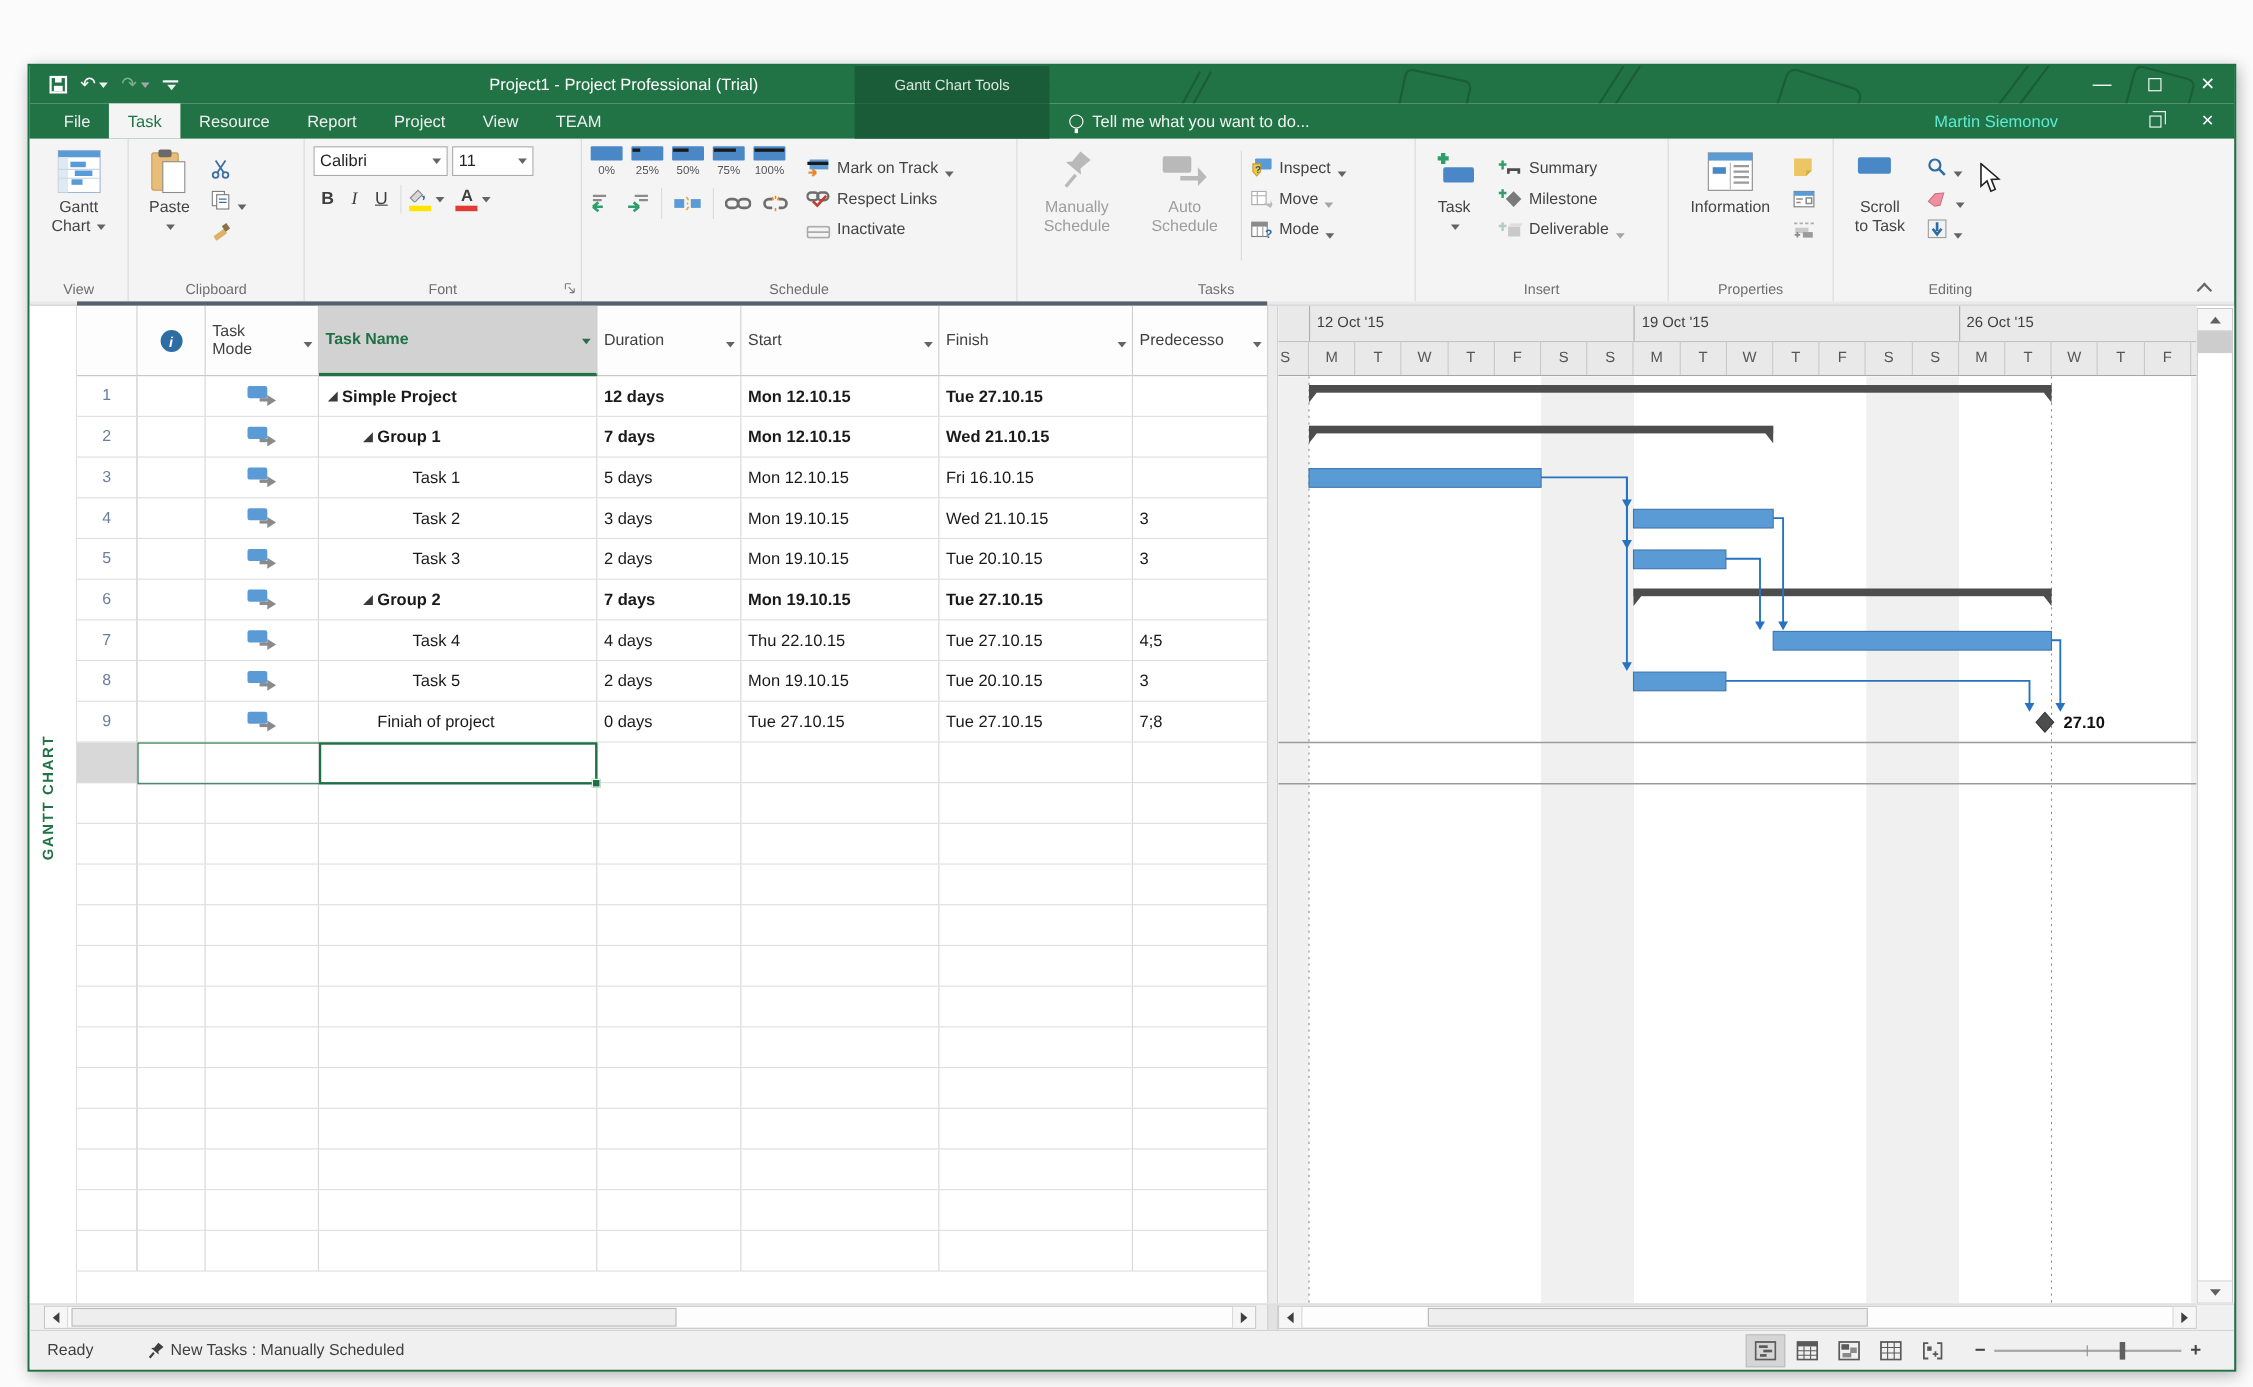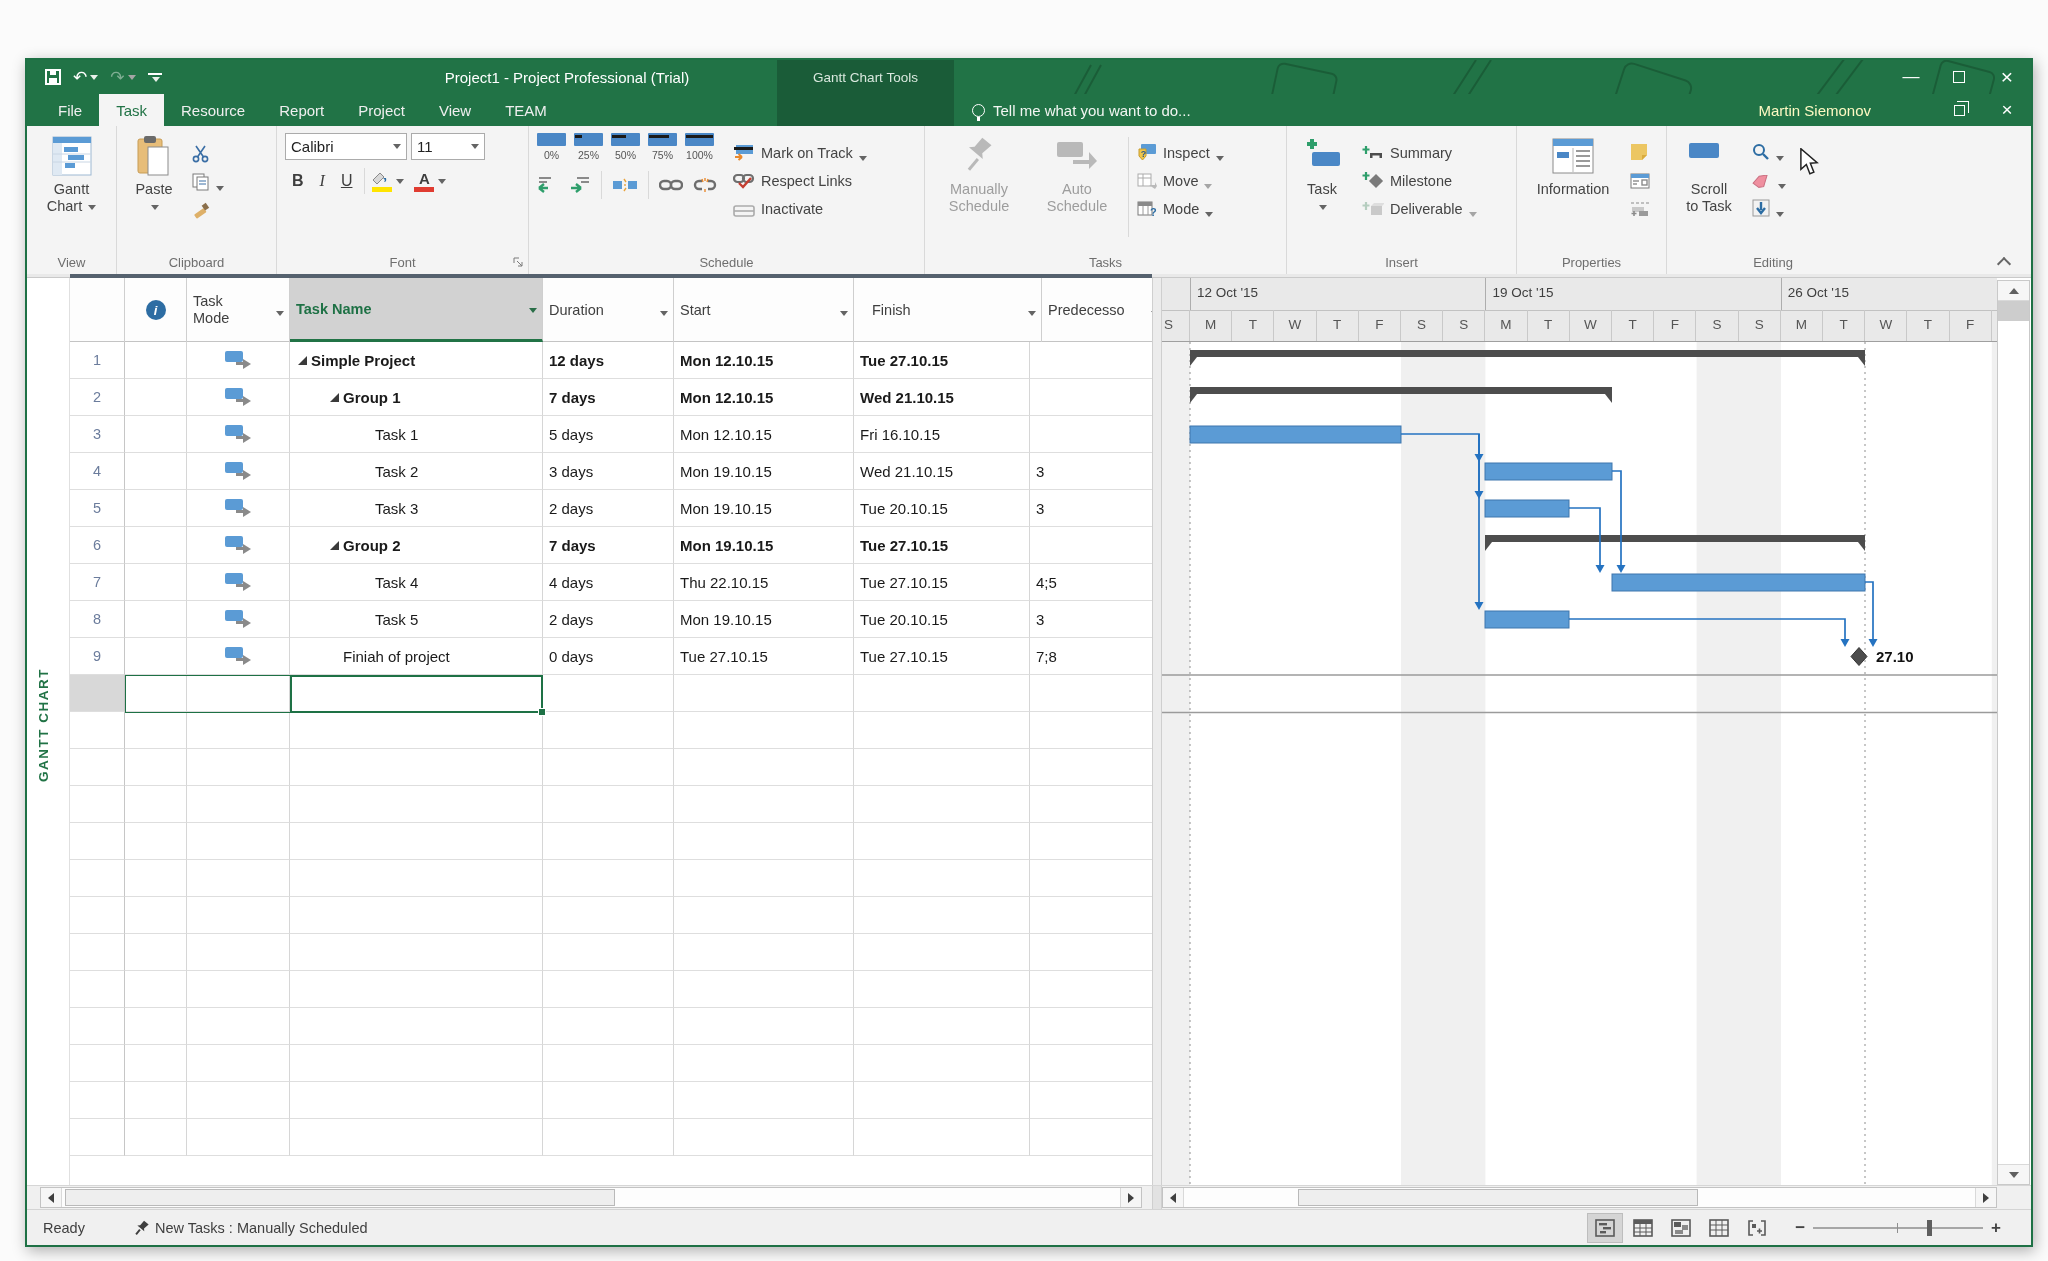--- a/index.html
+++ b/index.html
@@ -24,21 +24,21 @@
 .maxbox{width:12px;height:12px;border:1.5px solid #fff}
 
 .tabrow{position:absolute;left:0;top:34px;width:100%;height:32px;background:#217346;display:flex;align-items:stretch;color:#fff;z-index:2}
 .tabs{display:flex;margin-left:14px}
 .tab{padding:0 17px;display:flex;align-items:center;font-size:15px;color:#efefef}
 .tab.active{background:#f4f4f4;color:#217346}
 .ctx-tab{position:absolute;left:750px;top:0;width:177px;height:32px;display:flex;align-items:center;justify-content:center;font-size:15px;color:#fff}
 .tellme{position:absolute;left:945px;top:0;height:32px;display:flex;align-items:center;gap:8px;font-size:15px;color:#f2f6f2}
 .bulb{width:13px;height:13px;border:1.5px solid #fff;border-radius:50%;position:relative}
 .bulb:after{content:"";position:absolute;left:3.5px;top:12px;width:3px;height:4px;background:#fff}
-.username{position:absolute;right:160px;top:0;height:32px;display:flex;align-items:center;font-size:15px;color:#fef9c3}
+.username{position:absolute;right:160px;top:0;height:32px;display:flex;align-items:center;font-size:15px;color:#5eead4}
 .docbtns{position:absolute;right:0;top:0;height:32px;display:flex}
 .docbtn{width:48px;height:32px;display:flex;align-items:center;justify-content:center;color:#fff;font-size:15px}
 .restore{width:11px;height:11px;border:1.5px solid #fff;position:relative;background:transparent}
 .restore:before{content:"";position:absolute;left:2px;top:-5px;width:11px;height:11px;border:1.5px solid #fff;border-left:none;border-bottom:none}
 
 .ribbon{position:absolute;left:0;top:66px;width:100%;height:148px;background:#f4f4f4;display:flex;align-items:stretch}
 .rgroup{position:relative;border-right:1px solid #d9d9d9;padding:7px 4px 20px 4px;flex:none}
 .glabel{position:absolute;bottom:4px;left:0;right:0;text-align:center;font-size:13px;color:#6e6e6e;white-space:nowrap}
 .gcontent{display:flex;height:118px;align-items:flex-start}
 .bigbtn{display:flex;flex-direction:column;align-items:center;justify-content:flex-start;padding-top:2px;height:114px;flex:none}
@@ -651,21 +651,21 @@
             <span class="sort dd" style="border-top-color:#2a6e48"></span>
           </div>
         <div class="hcell" style="width: 131px;">
             <span>Duration</span>
             <span class="sort dd"></span>
           </div>
         <div class="hcell" style="width: 180px;">
             <span>Start</span>
             <span class="sort dd"></span>
           </div>
-        <div class="hcell" style="width: 176px; margin-left: 12px;">
+        <div class="hcell" style="width: 176px;">
             <span>Finish</span>
             <span class="sort dd"></span>
           </div>
         <div class="hcell" style="border-right: none; width: 122px;">
             <span>Predecesso</span>
             <span class="sort dd"></span>
           </div>
       </div>
       <div class="trows">
           <div class="trow">

